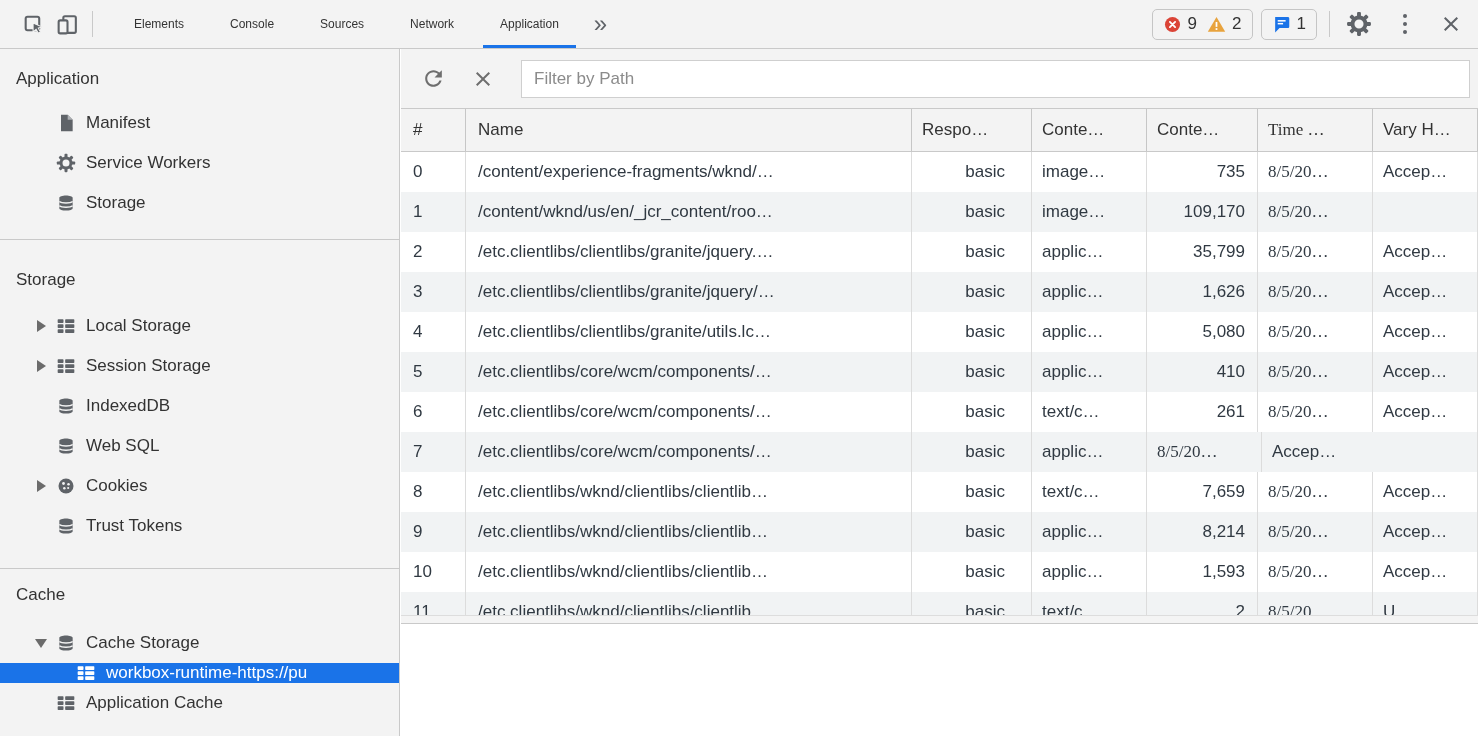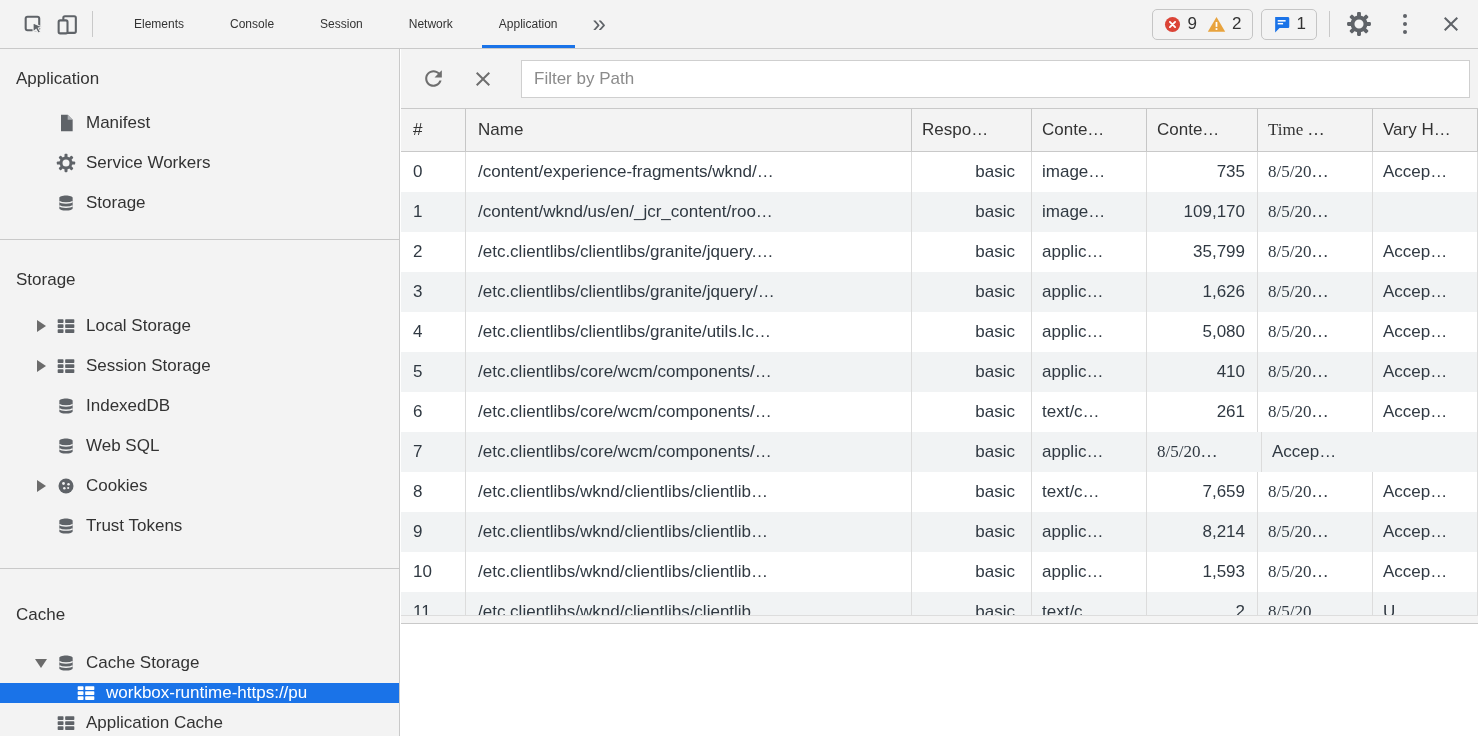--- a/index.html
+++ b/index.html
@@ -31,21 +31,21 @@
   .dots{ display:flex; flex-direction:column; gap:3.5px; align-items:center; }
   .dots i{ width:4.5px; height:4.5px; border-radius:50%; background:#5f6368; display:block; }
 
   
   .sidebar{ position:absolute; top:49px; left:0; width:400px; bottom:0;
     background:#f3f3f3; border-right:1px solid #c9c9c9; overflow:hidden; }
   .section{ border-bottom:1px solid #c9c9c9; }
   .section-title{ font-size:17px; color:#333; margin-left:16px; }
   .s1{ padding-top:20px; } .s1 .section-title{ margin-bottom:14px; }
   .s2{ padding-top:30px; padding-bottom:22px; } .s2 .section-title{ margin-bottom:16px; }
-  .s3{ padding-top:16px; border-bottom:none; } .s3 .section-title{ margin-bottom:18px;margin-top:20px; }
+  .s3{ padding-top:16px; border-bottom:none; } .s3 .section-title{ margin-bottom:18px; }
   .s1{ padding-bottom:16px; }
   .side-item{ height:40px; display:flex; align-items:center; font-size:17px;
     color:#333; cursor:pointer; white-space:nowrap; overflow:hidden; }
   .side-item .lead{ width:14px; margin-left:34px; display:flex; justify-content:center; }
   .side-item .icon{ margin-left:56px; display:flex; }
   .side-item .lead + .icon{ margin-left:8px; }
   .side-item.nested .icon{ margin-left:76px; }
   .side-item .label{ margin-left:10px; }
   .side-item.selected{ background:#1a73e8; color:#fff; height:20px; }
   .exp{ width:0; height:0; border-style:solid; }
@@ -70,21 +70,21 @@
   .thead{ height:43px; flex:0 0 43px; background:#f3f3f3; display:flex;
     align-items:center; border-bottom:1px solid #c9c9c9; font-size:17px; color:#333; }
   .thead .td{ border-right:1px solid #c6c6c6; height:100%; display:flex; align-items:center; }
   .tbody{ height:463px; flex:0 0 463px; overflow:hidden; }
   .tr{ height:40px; display:flex; align-items:center; font-size:17px; color:#303942; background:#fff; }
   .tr.odd{ background:#f1f3f4; }
   .tr .td{ border-right:1px solid #dcdcdc; height:100%; display:flex; align-items:center; }
   .td{ white-space:nowrap; overflow:hidden; flex-shrink:0; }
   .c0{ width:65px; padding-left:12px; }
   .c1{ width:446px; padding-left:12px; }
-  .c2{ width:120px; justify-content:flex-end; padding-right:16px; }
+  .c2{ width:120px; justify-content:flex-end; padding-right:26px; }
   .c3{ width:115px; padding-left:10px; }
   .c4{ width:111px; justify-content:flex-end; padding-right:12px; }
   .c5{ width:115px; padding-left:10px;font-family:Liberation Serif, serif; }
   .c6{ flex:1 1 auto; padding-left:10px; }
   .thead .c2{ justify-content:flex-start; padding-left:10px; }
   .thead .c4{ justify-content:flex-start; padding-left:10px; }
   .hscroll{ height:8px; flex:0 0 8px; background:#f4f4f4; border-top:1px solid #dddddd; }
   .preview{ flex:1 1 auto; background:#fff; border-top:1px solid #c9c9c9; }
 </style>
 </head>
@@ -103,21 +103,21 @@
         <rect x="8" y="4" width="12" height="16" rx="1.5" fill="none" stroke="#5f6368" stroke-width="2"></rect>
         <rect x="3.5" y="8" width="8.5" height="12.5" rx="1.5" fill="#f3f3f3" stroke="#5f6368" stroke-width="2"></rect>
       </svg>
     </span>
     <span class="tb-sep"></span>
   </div>
 
   <div class="tabs">
     <div class="tab">Elements</div>
     <div class="tab">Console</div>
-    <div class="tab">Session</div>
+    <div class="tab">Sources</div>
     <div class="tab">Network</div>
     <div class="tab active">Application</div>
     <div class="tab-more">»</div>
   </div>
 
   <div class="tb-right">
     <div class="pill">
       <span style="display:flex">
         <svg width="19" height="19" viewBox="0 0 24 24">
           <circle cx="12" cy="12" r="9.5" fill="#db4437"></circle>

